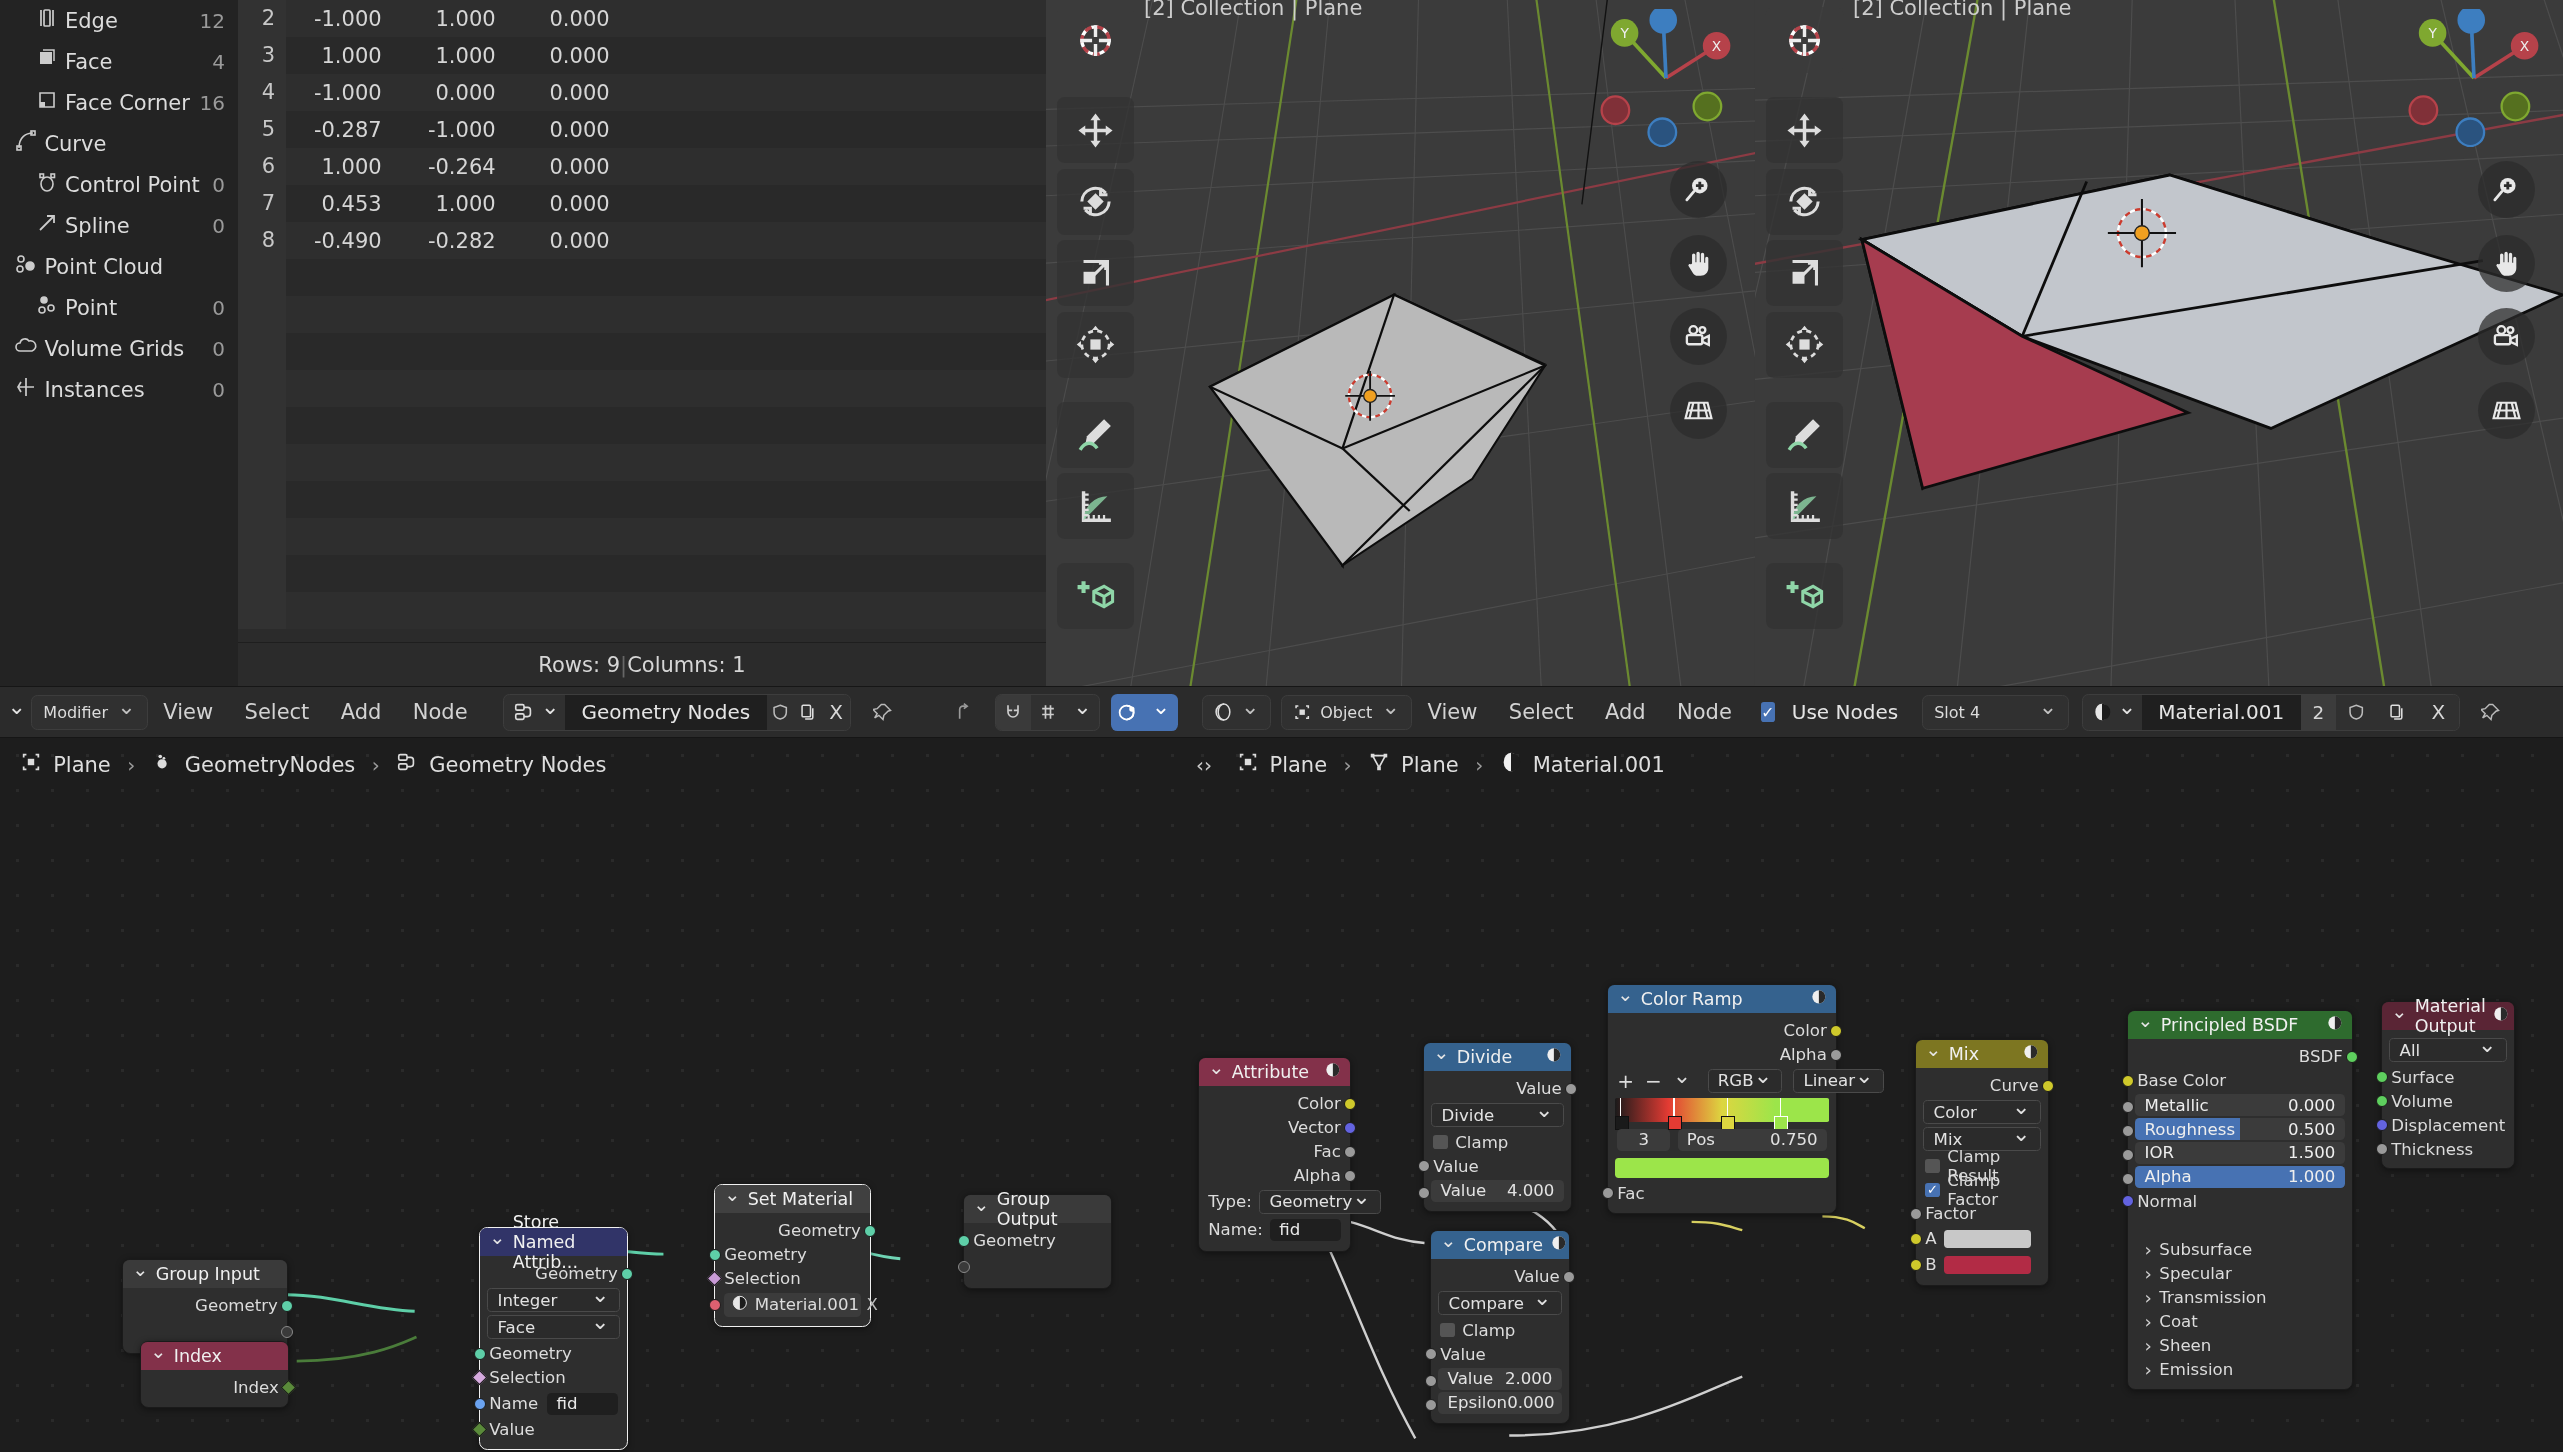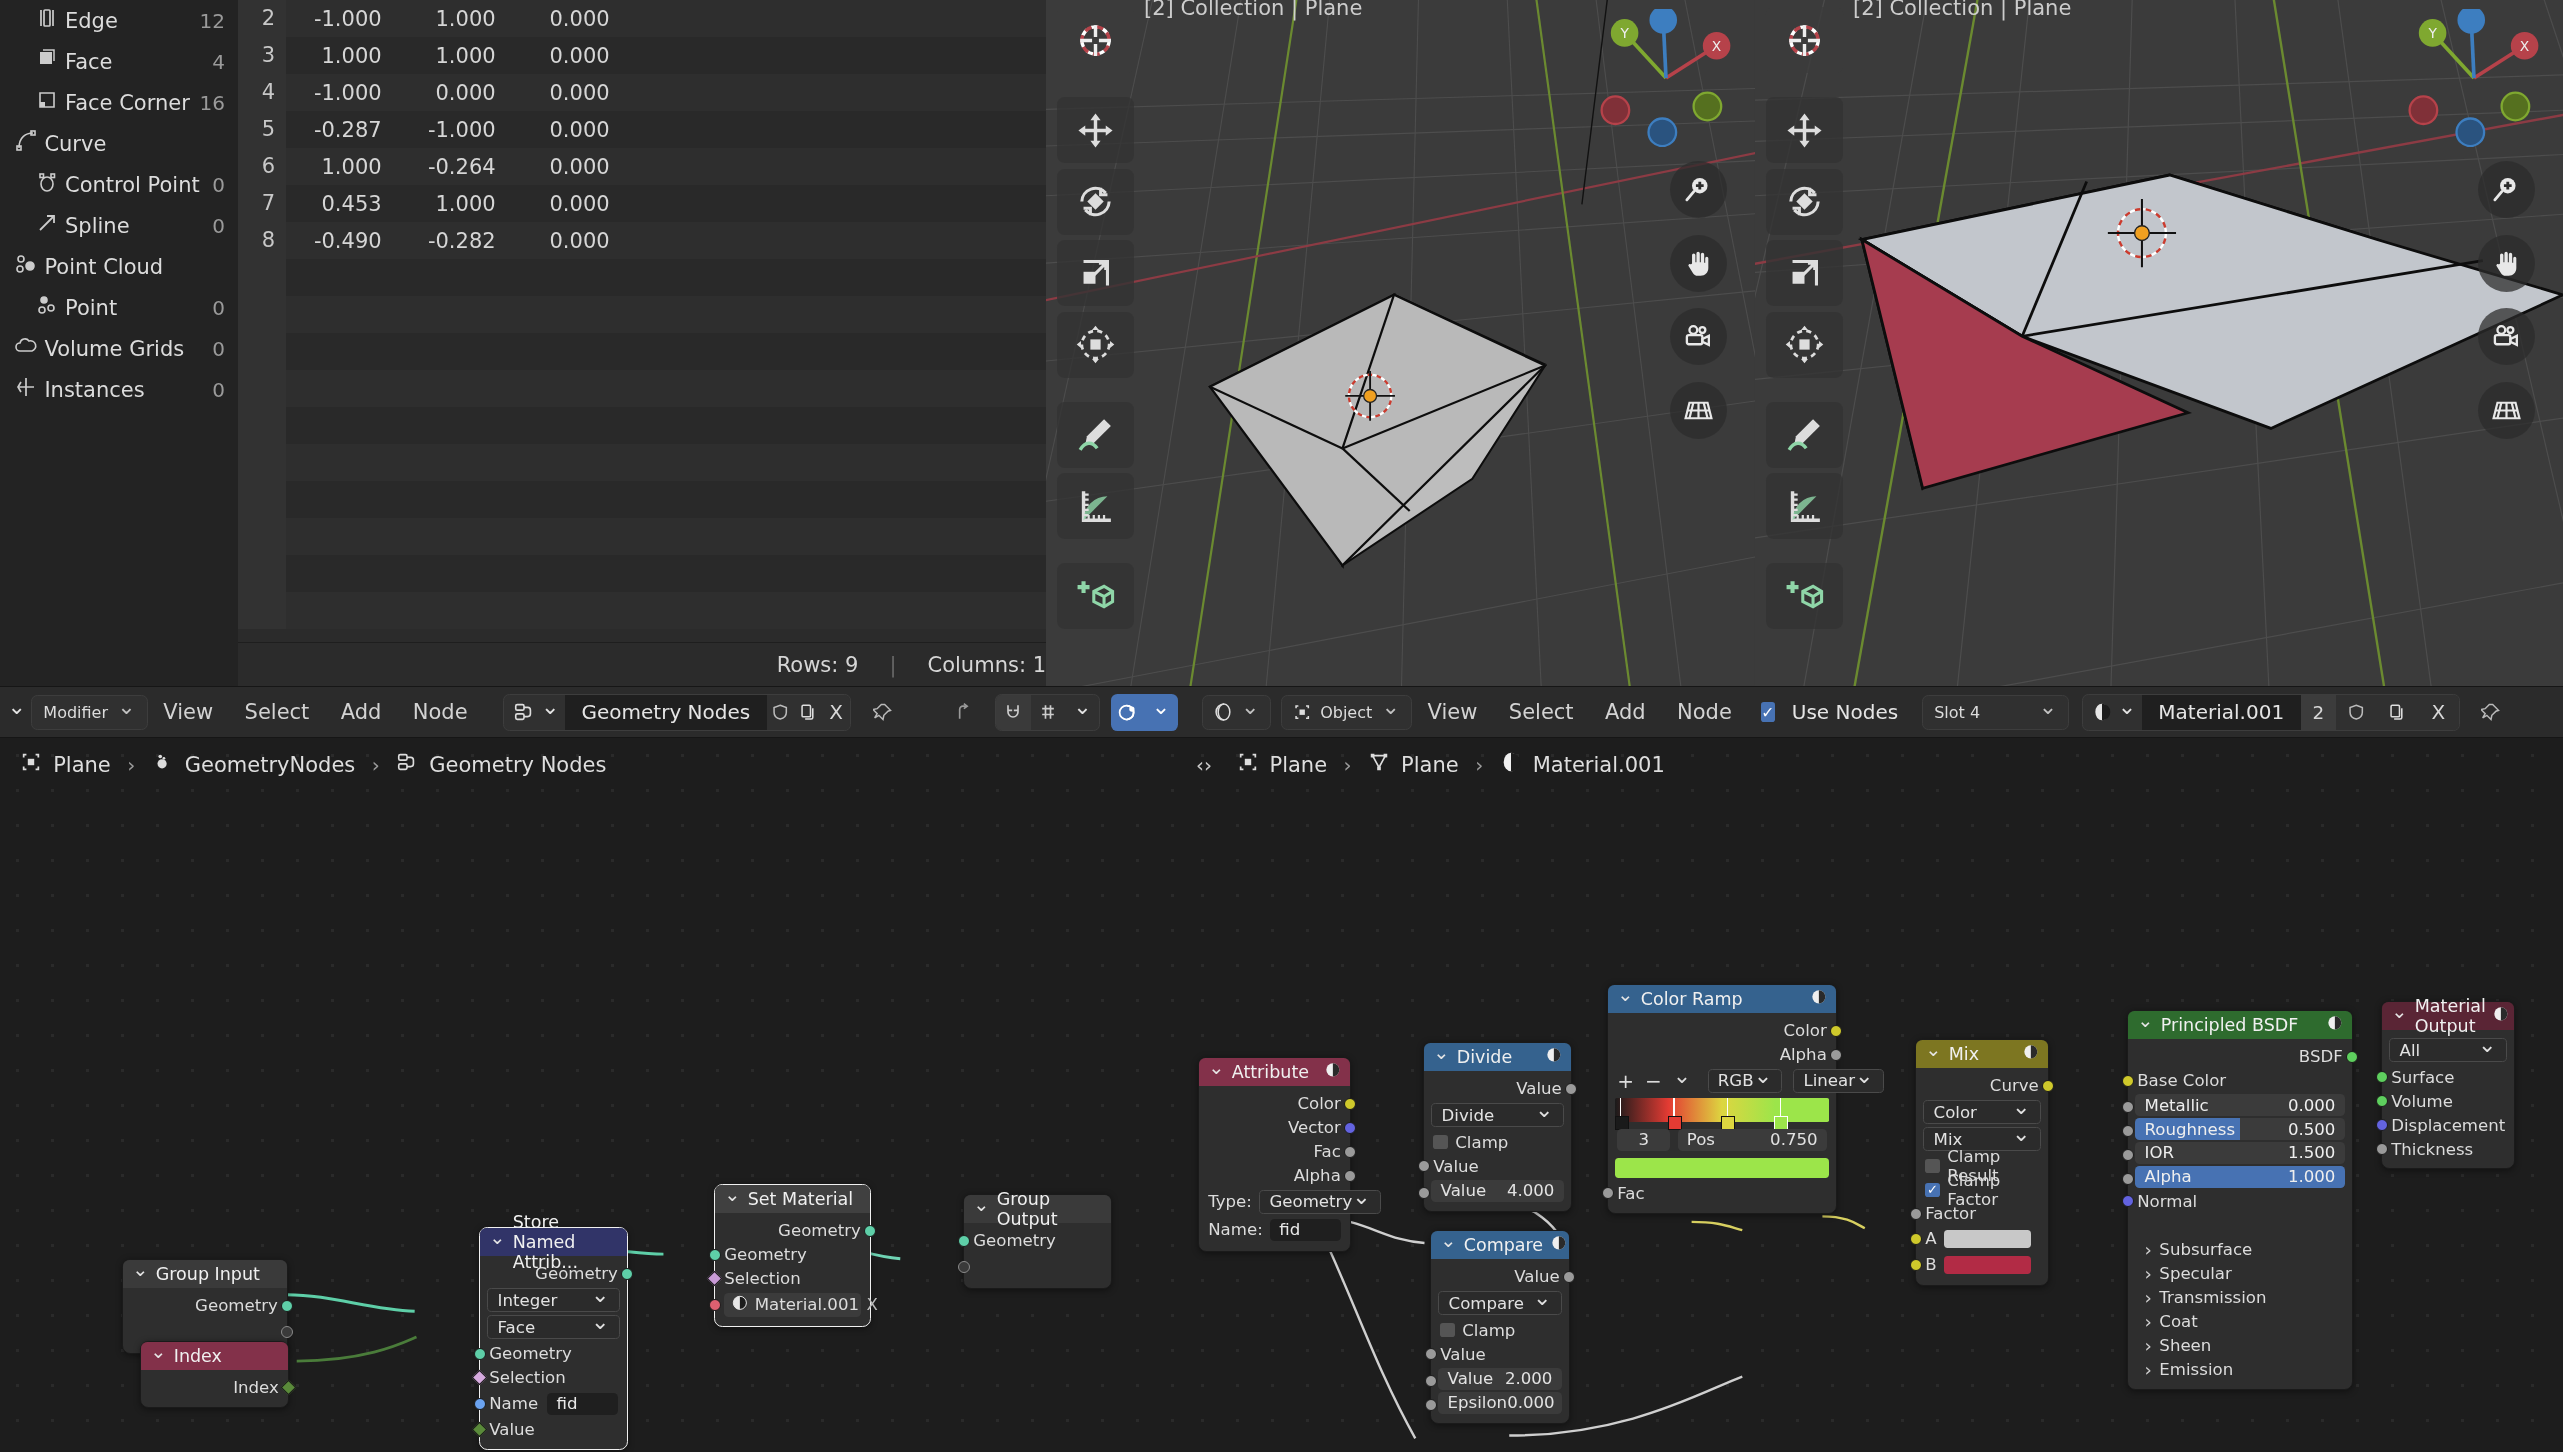--- a/index.html
+++ b/index.html
@@ -44,22 +44,22 @@
   .ss-ind1 { padding-left:7.4px; }
   .ss-ind2 { padding-left:28px; }
   .ss-table { position:absolute; left:238px; top:0; right:0; bottom:0; background:#2b2b2b; }
   .ss-tr { display:flex; height:37px; align-items:center; font-size:21px; }
   .ss-tr:nth-child(odd) { background:#2e2e2e; }
   .ss-tr:nth-child(even){ background:#292929; }
   .ss-idx { width:48px; text-align:right; padding-right:11px; color:#c8c8c8; background:#323232;
             height:37px; line-height:37px; }
   .ss-cell { width:114px; text-align:right; padding-right:18.4px; color:#d6d6d6; }
   .ss-foot { position:absolute; left:238px; right:0; bottom:0; height:44px;
-             background:#2b2b2b; display:flex; align-items:center; justify-content:flex-end;
-             gap:31px; font-size:21px; color:#d6d6d6; border-top:0.9px solid #1e1e1e;}
+             background:#2b2b2b; display:flex; align-items:center; justify-content:center;
+             font-size:21px; color:#d6d6d6; border-top:0.9px solid #1e1e1e;}
   .ss-foot .sep { color:#666; }
 
   
   .vp { top:0; height:688px; overflow:hidden; background:#393939; }
   #vp1 { left:1046px; width:709px; }
   #vp2 { left:1755px; width:808px; }
   .vp-bg { position:absolute; inset:0; }
   .vp-toolbar { position:absolute; left:11px; top:7.4px; width:77px; display:flex; flex-direction:column; gap:5.5px; }
   .tb-btn { width:77px; height:66px; background:#333333cc; border-radius:7.4px;
             display:flex; align-items:center; justify-content:center; }

